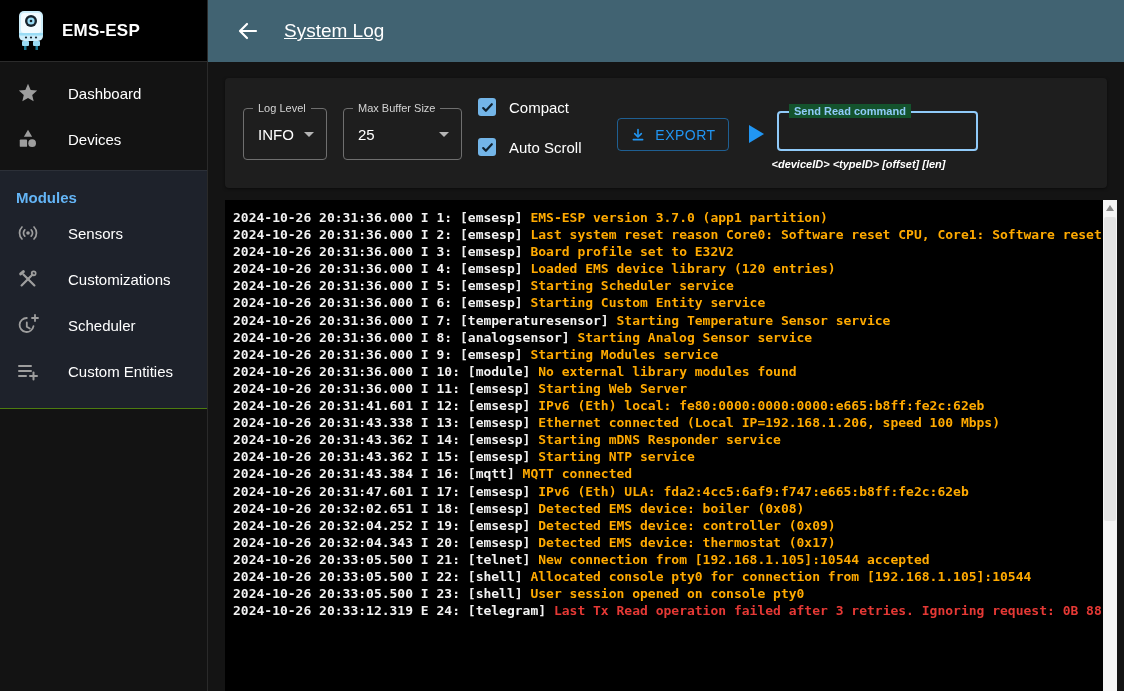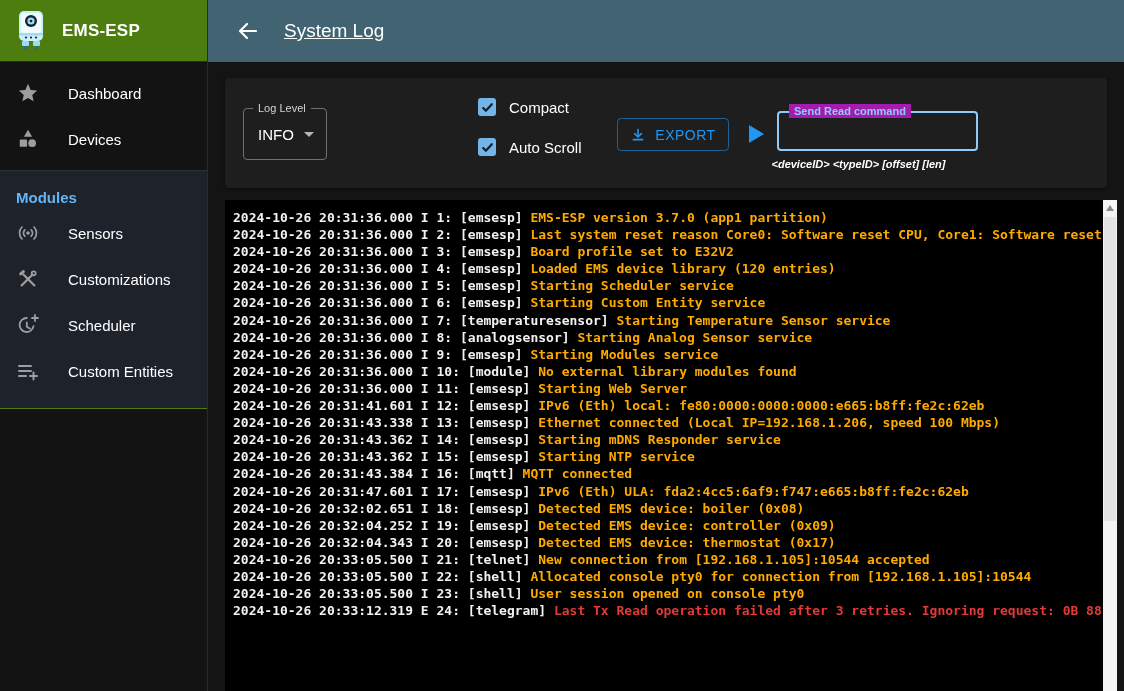--- a/index.html
+++ b/index.html
@@ -4,21 +4,21 @@
 <style>
   * { margin:0; padding:0; box-sizing:border-box; }
   html,body { width:1124px; height:691px; overflow:hidden; background:#141414;
               font-family:"Liberation Sans", sans-serif; }
   .app { display:flex; width:1124px; height:691px; }
 
   
   .sidebar { width:208px; background:#131313; border-right:1px solid #2a2a2a;
              display:flex; flex-direction:column; flex-shrink:0; }
   .logo-row { height:62px; display:flex; align-items:center; padding-left:14px;
-              border-bottom:1px solid #2b2b2b; background:#4d7c0f; }
+              border-bottom:1px solid #2b2b2b; background:#000000; }
   .logo-row .app-name { color:#fff; font-size:17px; font-weight:bold; margin-left:14px; letter-spacing:.2px; }
   .nav { padding:8px 0; }
   .nav-item { height:46px; display:flex; align-items:center; padding-left:16px; cursor:pointer; }
   .nav-item .icon { width:24px; height:24px; display:flex; align-items:center; justify-content:center;
                     color:#9e9e9e; margin-right:28px; }
   .nav-item .label { color:#fff; font-size:15px; font-weight:500; }
   .modules-box { background:#1e222b; border-top:1px solid #2c3038; border-bottom:1px solid #4d7c0f;
                  padding:6px 0 14px 0; }
   .modules-header { color:#64b5f6; font-size:15px; font-weight:bold; padding:12px 0 4px 16px; }
 
@@ -61,21 +61,21 @@
                 color:#2196f3; font-size:14px; font-weight:500; letter-spacing:.5px;
                 display:flex; align-items:center; justify-content:center; gap:9px; cursor:pointer;
                 font-family:"Liberation Sans", sans-serif; }
 
   .play-arrow { position:absolute; left:524px; top:47px; width:0; height:0;
                 border-top:9px solid transparent; border-bottom:9px solid transparent;
                 border-left:15px solid #2196f3; cursor:pointer; }
 
   .send-field { position:absolute; left:552px; top:33px; width:201px; height:40px;
                 border:2px solid #90caf9; border-radius:4px; }
-  .send-field .f-label { position:absolute; top:-9px; left:10px; background:#a21caf; padding:0 5px;
+  .send-field .f-label { position:absolute; top:-9px; left:10px; background:#14532d; padding:0 5px;
                          font-size:11px; font-weight:bold; color:#90caf9; line-height:14px; white-space:nowrap; }
   .send-field input { width:100%; height:100%; background:transparent; border:none; outline:none;
                       color:#fff; font-size:14px; padding:0 10px; font-family:"Liberation Sans", sans-serif; }
   .send-helper { position:absolute; left:533px; top:80px; width:201px; text-align:center;
                  color:#fff; font-size:11px; font-weight:bold;font-style:italic; }
 
   
   .log-wrap { margin-top:12px; width:892px; flex:1; background:#000; position:relative; overflow:hidden; }
   .log-lines { position:absolute; left:8px; top:9px; right:16px;
                font-family:"DejaVu Sans Mono","Liberation Mono",monospace;
@@ -213,20 +213,25 @@
     <div class="content">
 
       <div class="panel">
 
         <div class="mui-field field-loglevel">
           <span class="f-label">Log Level</span>
           <span class="f-value">INFO</span>
           <span class="caret"></span>
         </div>
 
+        <div class="mui-field field-maxbuf">
+          <span class="f-label">Max Buffer Size</span>
+          <span class="f-value">25</span>
+          <span class="caret"></span>
+        </div>
 
         <div class="check-row r1">
           <span class="checkbox">
             <svg width="13" height="13" viewBox="0 0 24 24" fill="none" stroke="#10212e" stroke-width="4" stroke-linecap="round" stroke-linejoin="round">
               <path d="M4 13l5 5L20 6"></path>
             </svg>
           </span>
           <span class="check-label">Compact</span>
         </div>
 

